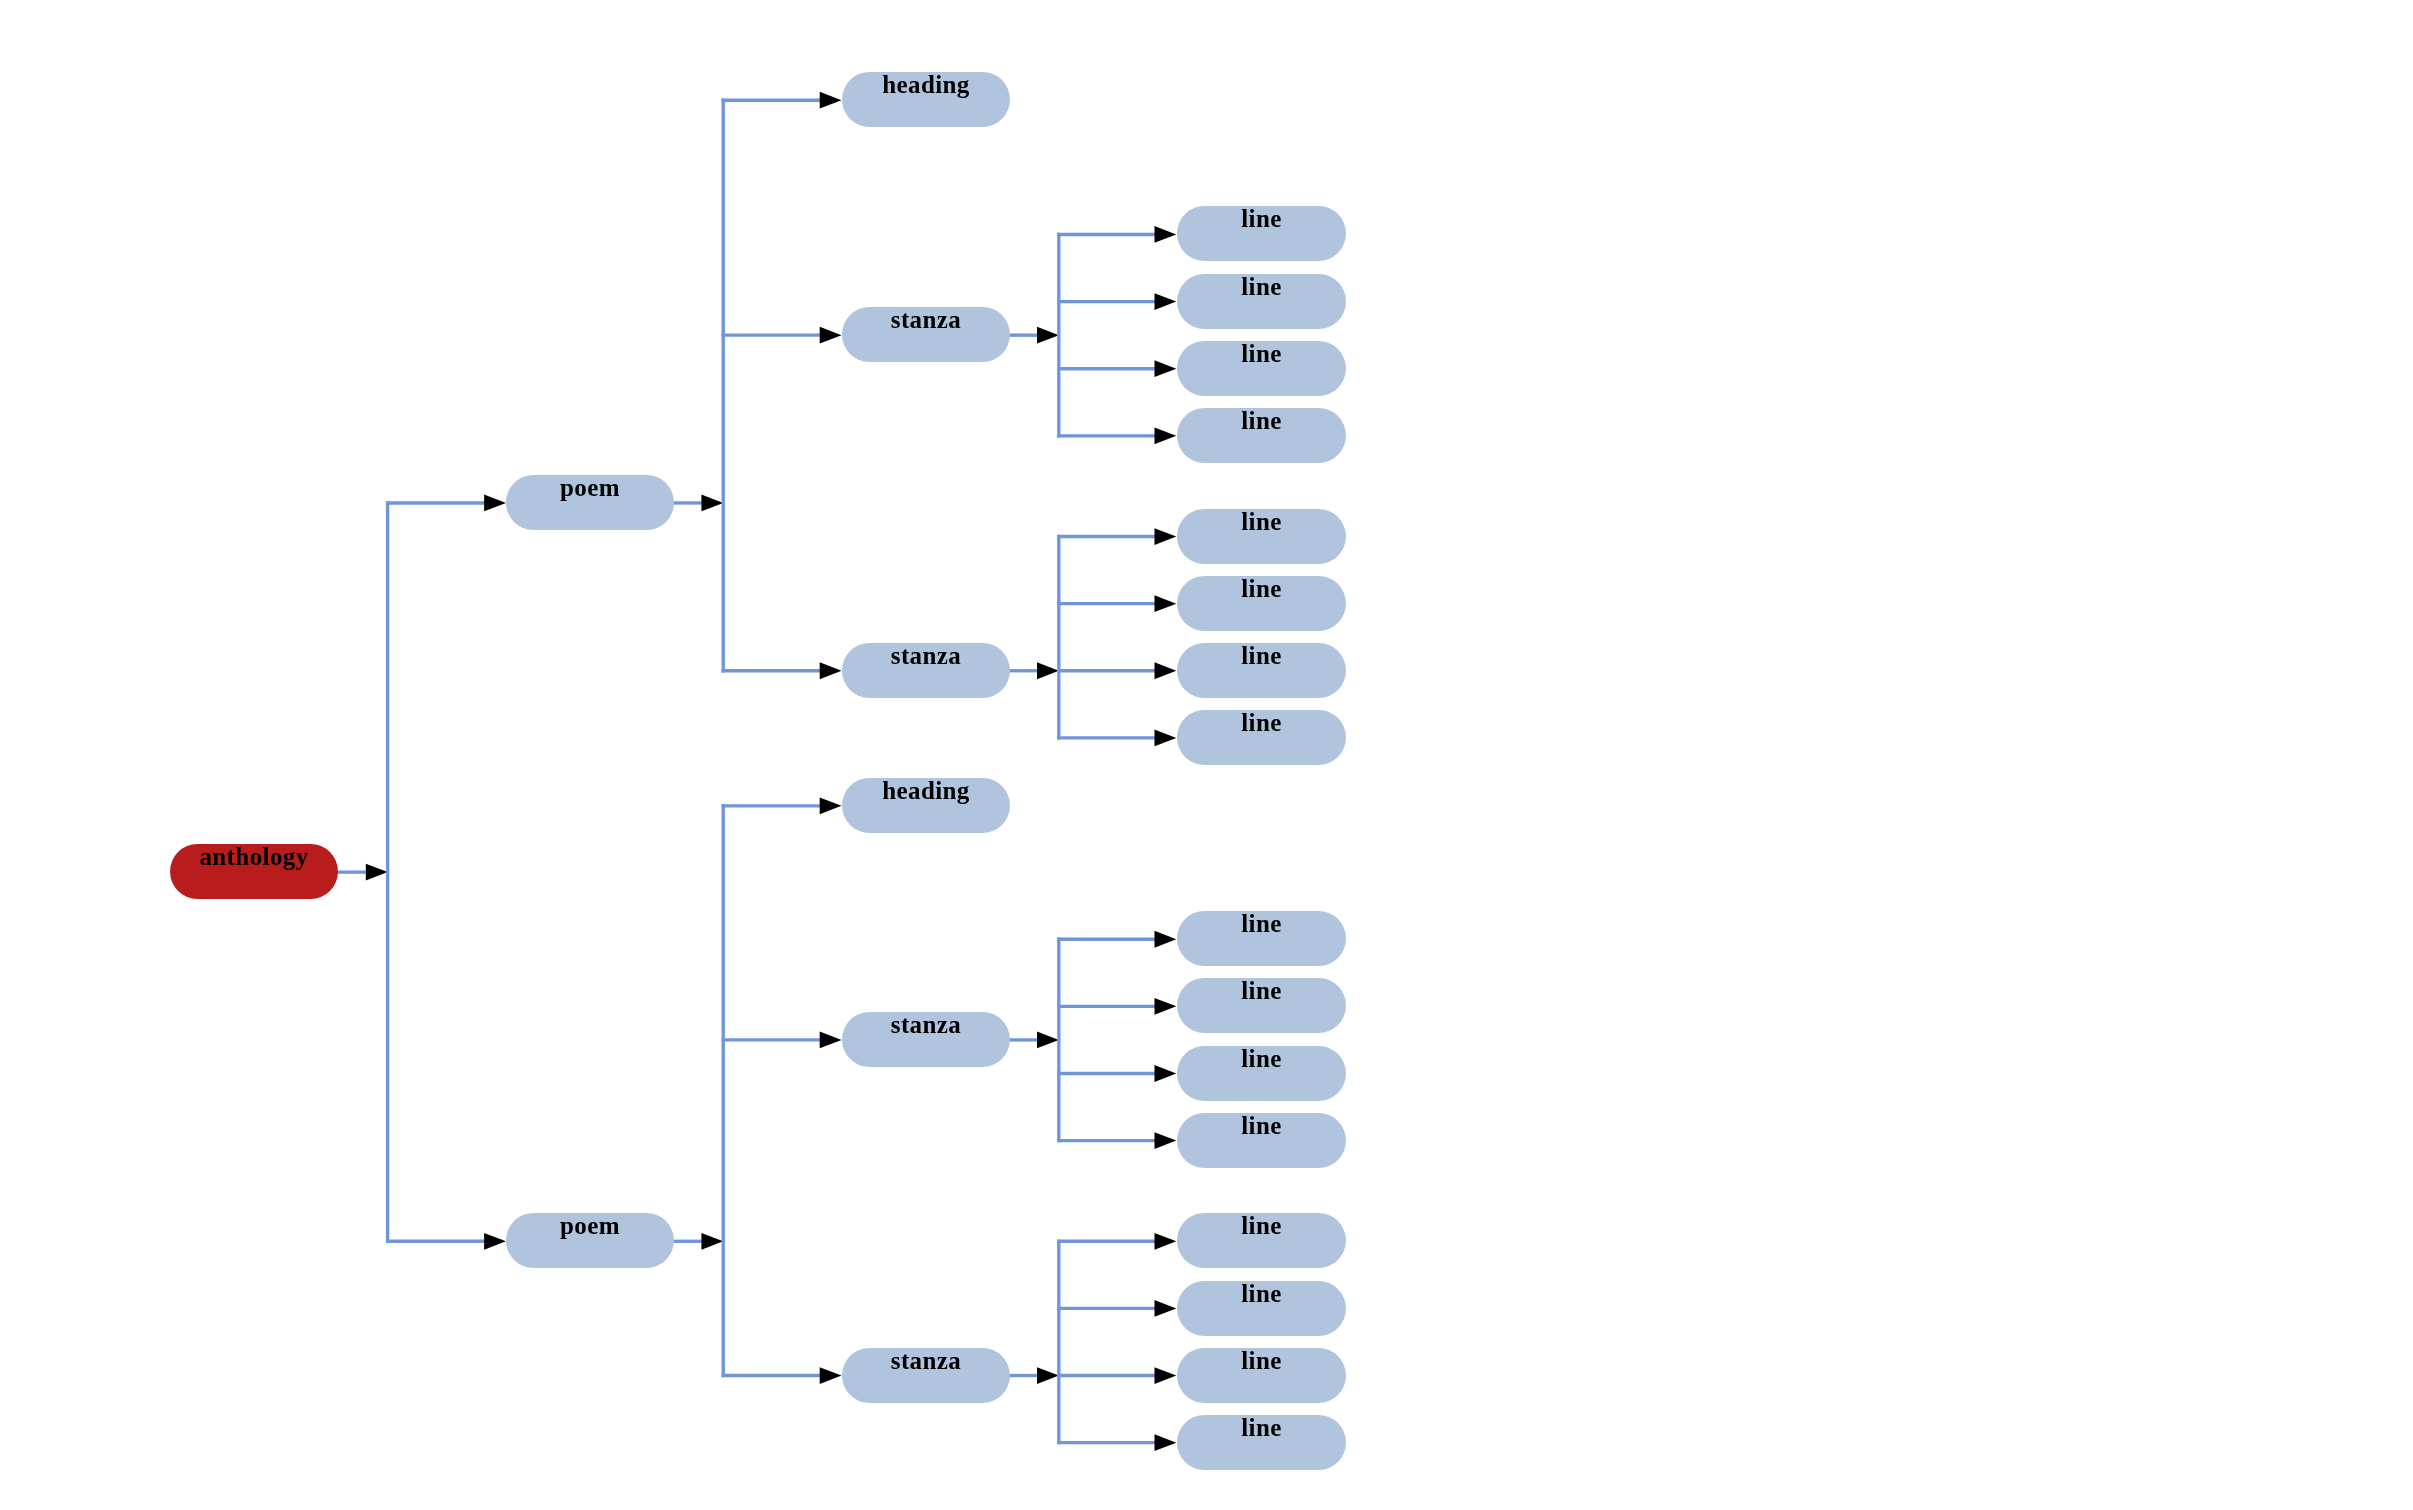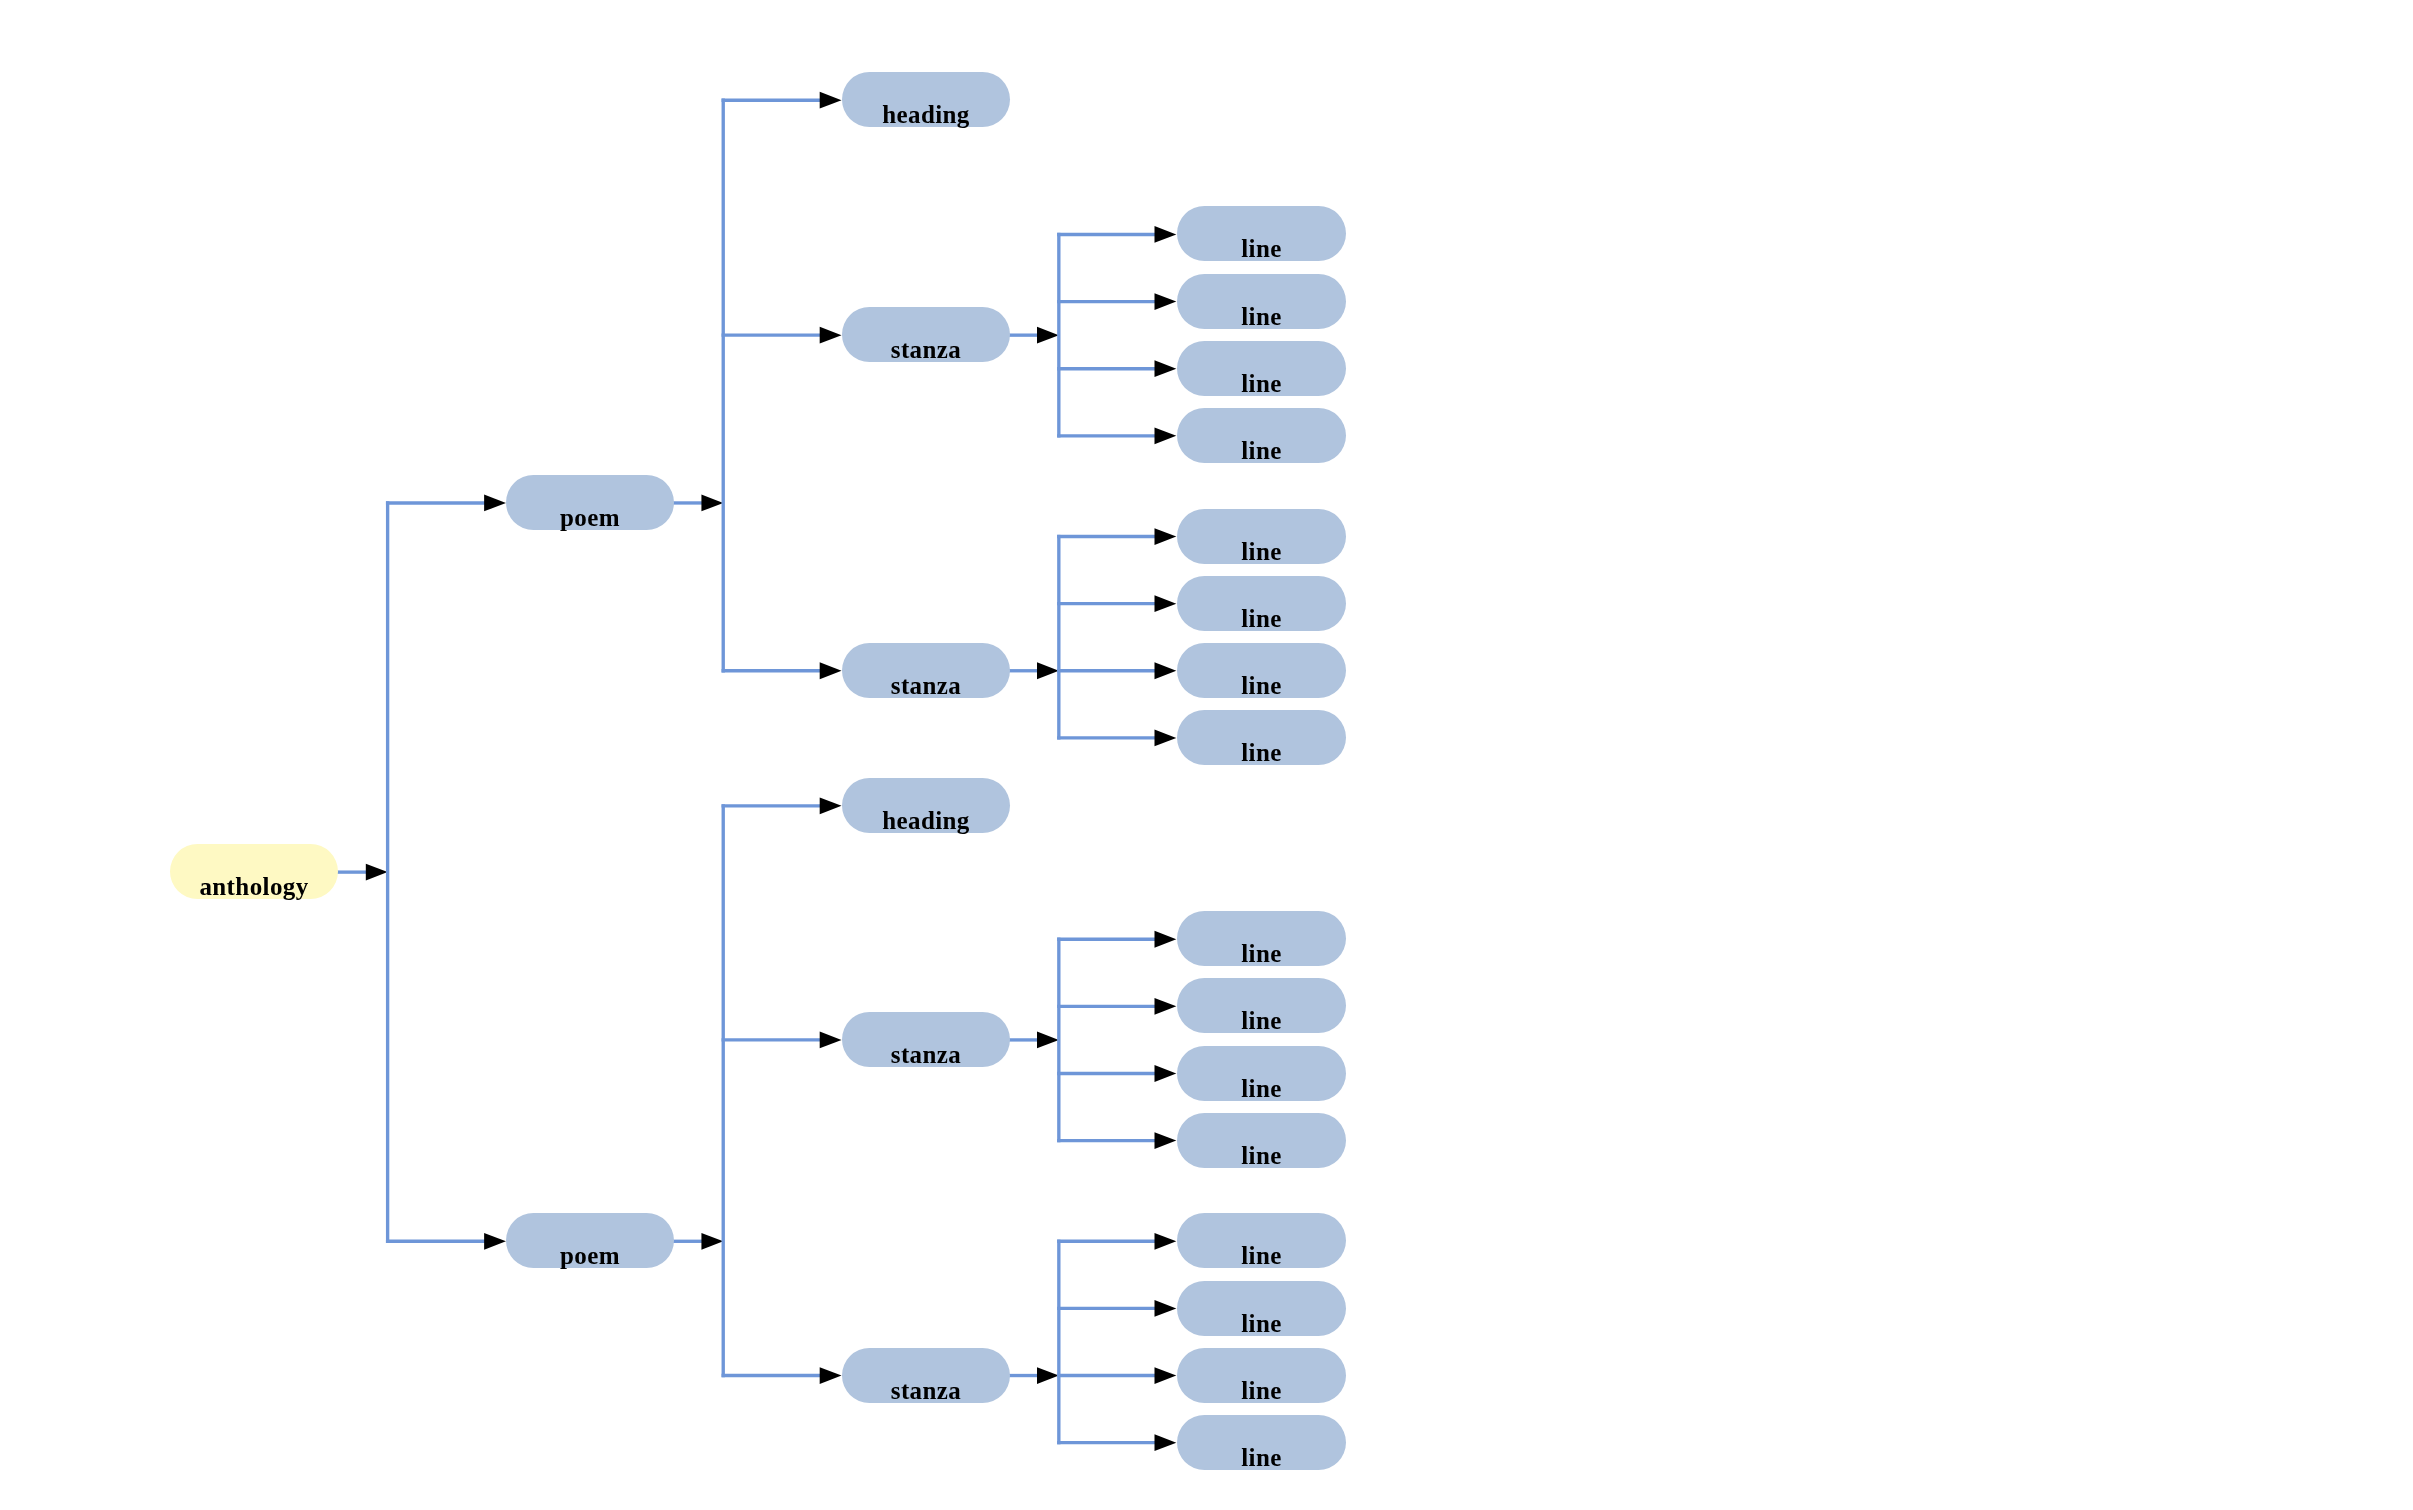--- a/index.html
+++ b/index.html
@@ -18,21 +18,21 @@
   #connector-layer {
     position: absolute;
     left: 0;
     top: 0;
   }
   .node {
     position: absolute;
     height: 55px;
     border-radius: 28px;
     display: flex;
-    align-items: flex-end;
+    align-items: flex-start;
     justify-content: center;
     box-sizing: border-box;
   }
   .node span {
     font-weight: bold;
     font-size: 25px;
     line-height: 1;
     color: #000000;
     letter-spacing: 0.4px;
   }
@@ -106,21 +106,21 @@
       <line x1="1262" y1="1479" x2="1376" y2="1479" stroke="#6e96d8" stroke-width="4" stroke-linecap="square"></line>
       <polygon points="1402,1479 1376,1469 1376,1489" fill="#000000"></polygon>
       <line x1="1262" y1="1559" x2="1376" y2="1559" stroke="#6e96d8" stroke-width="4" stroke-linecap="square"></line>
       <polygon points="1402,1559 1376,1549 1376,1569" fill="#000000"></polygon>
       <line x1="1262" y1="1639" x2="1376" y2="1639" stroke="#6e96d8" stroke-width="4" stroke-linecap="square"></line>
       <polygon points="1402,1639 1376,1629 1376,1649" fill="#000000"></polygon>
       <line x1="1262" y1="1719" x2="1376" y2="1719" stroke="#6e96d8" stroke-width="4" stroke-linecap="square"></line>
       <polygon points="1402,1719 1376,1709 1376,1729" fill="#000000"></polygon>
     </svg>
   <div id="nodes-layer">
-      <div class="node" style="left: 170px; top: 844px; width: 168px; height: 55px; background: #fef9c3;">
+      <div class="node" style="left: 170px; top: 844px; width: 168px; height: 55px; background: #b91c1c;">
         <span style="color: rgb(0, 0, 0);">anthology</span>
       </div>
       <div class="node" style="left: 506px; top: 475px; width: 168px; height: 55px; background: rgb(176, 196, 222);">
         <span style="color: rgb(0, 0, 0);">poem</span>
       </div>
       <div class="node" style="left: 506px; top: 1213px; width: 168px; height: 55px; background: rgb(176, 196, 222);">
         <span style="color: rgb(0, 0, 0);">poem</span>
       </div>
       <div class="node" style="left: 842px; top: 72px; width: 168px; height: 55px; background: rgb(176, 196, 222);">
         <span style="color: rgb(0, 0, 0);">heading</span>

